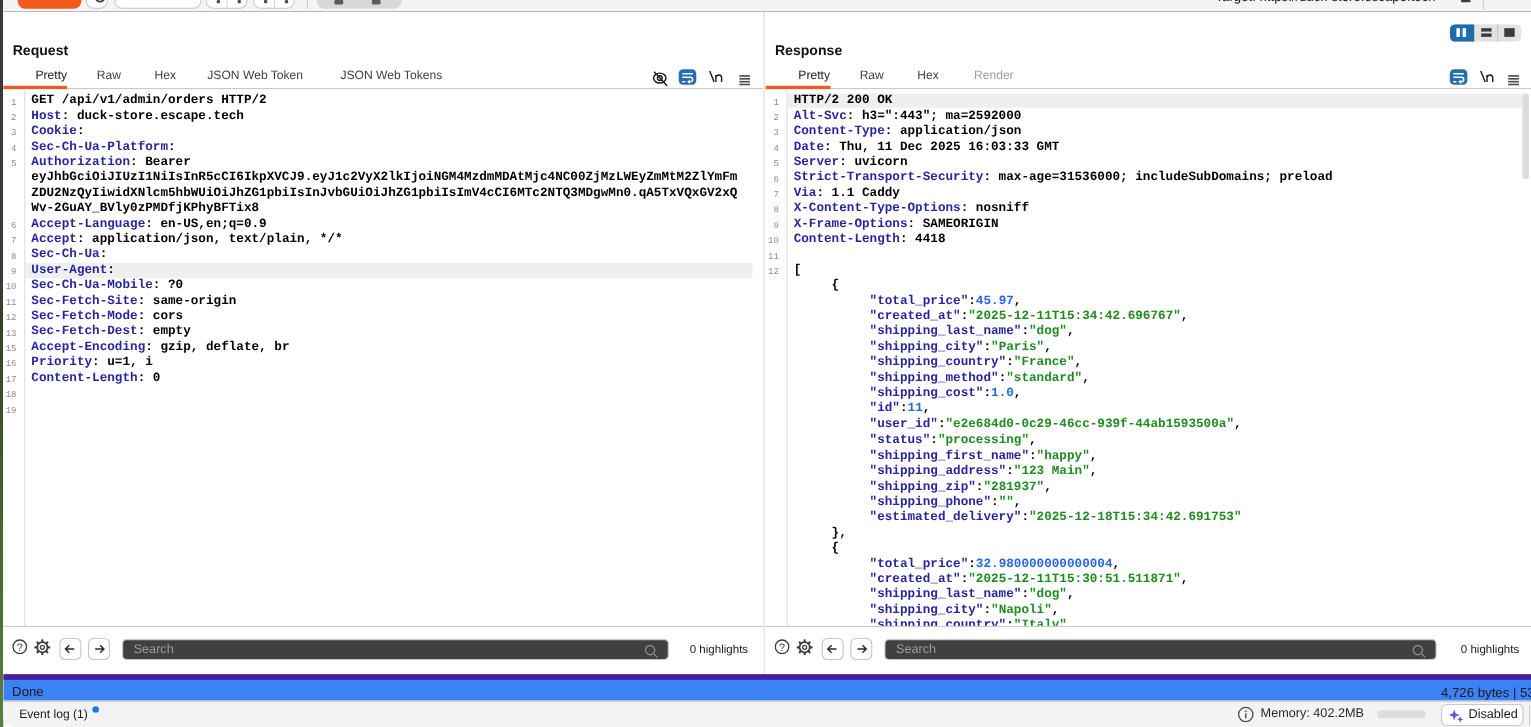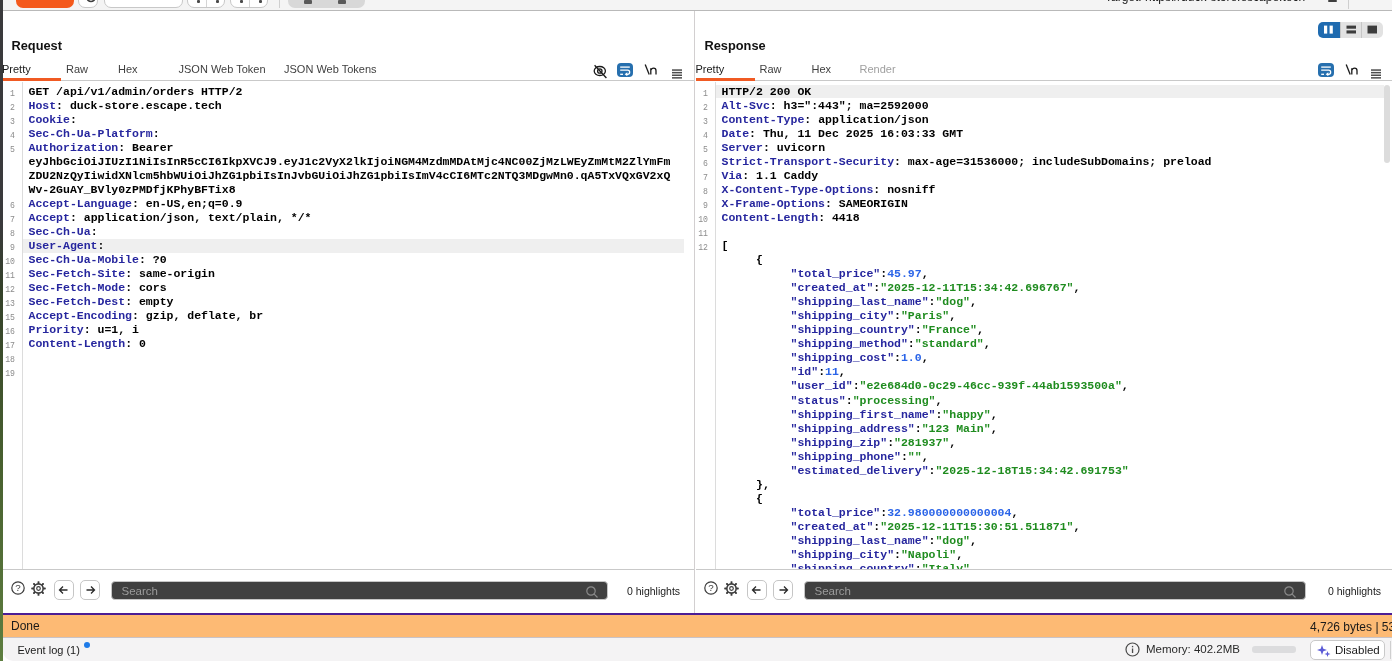--- a/index.html
+++ b/index.html
@@ -30,21 +30,21 @@
   .seg { width:21.67px; height:100%; background:#e2e2e2; position:relative; }
   .seg.blue { background:#1f6bb0; }
   .seg + .seg { border-left:1px solid #c6c6c6; }
   
   .panel { position:absolute; top:11px; height:601.5px; background:#fff; }
   .panel.left  { left:0; width:691.5px; }
   .panel.right { left:693px; width:696.5px; }
   .divider { position:absolute; left:691.7px; top:11px; width:1.3px; height:601.5px; background:#d2cfd0; }
   .ptitle { position:absolute; left:9px; top:26.5px; font-size:12.8px; font-weight:bold; color:#111; }
   .tabs { position:absolute; left:0; top:46px; right:0; height:24px; border-bottom:1px solid #c9c9c9; }
-  .tab { position:absolute; top:0; height:24px; line-height:24px; font-size:11px; color:#3f3f3f; text-align:left; }
+  .tab { position:absolute; top:0; height:24px; line-height:24px; font-size:11px; color:#3f3f3f; text-align:right; }
   .tab.sel { color:#1a1a1a; border-bottom:3.5px solid #f05a23; }
   .tab.dis { color:#9f9f9f; }
   
   .eicons { position:absolute; top:50px; height:18px; }
   
   .editor { position:absolute; left:0; top:70.5px; right:0; height:488px; overflow:hidden;
     font-family:"Liberation Mono", monospace; font-size:11.5px; font-weight:bold; }
   .gsep { position:absolute; left:19.5px; top:0; bottom:0; width:1px; background:#dcdcdc; }
   .rows { position:absolute; left:0; top:3px; right:0; }
   .row { position:relative; height:14.06px; line-height:14.06px; white-space:pre; }
@@ -57,22 +57,22 @@
   .n { color:#2a64e8; }
   .sbar { position:absolute; right:2px; top:3.5px; width:6px; height:78px; background:#dcdcdc; border-radius:3px; }
   
   .srow { position:absolute; left:0; top:558px; right:0; height:44px; background:#fff; border-top:1px solid #c9c9c9; }
   .sicon { position:absolute; top:10px; }
   .navbtn { position:absolute; top:10px; width:20px; height:20px; border:1px solid #c6c6c6; border-radius:5px; background:#fff; }
   .sinput { position:absolute; top:10.5px; height:19.5px; border:1px solid #c6c6c6; border-radius:4px; background:#404040; }
   .sinput .ph { position:absolute; left:10px; top:0; line-height:18px; font-size:11.5px; color:#9b9b9b; }
   .hlcount { position:absolute; top:9px; line-height:24px; font-size:10.5px; color:#1a1a1a; }
   
-  .donebar { position:absolute; left:0; top:612.5px; width:1389.5px; height:24px; background:#fdba74;
-    border-top:2px solid #4c1d95;text-align:center; }
+  .donebar { position:absolute; left:0; top:612.5px; width:1389.5px; height:24px; background:#3b82f6;
+    border-top:5px solid #4c1d95;text-align:center; }
   .donebar .done { position:absolute; left:8.5px; top:4px; font-size:12px; color:#1a1a1a; }
   .donebar .bytes { position:absolute; left:1307.5px; top:5px; font-size:12px; color:#1a1a1a; white-space:nowrap; }
   .statusbar { position:absolute; left:0; top:636.5px; width:1389.5px; height:24.5px; background:#f4f3f4;
     border-top:1px solid #c9c3c7; }
   .statusbar .evt { position:absolute; left:15px; top:6px; font-size:11px; color:#1a1a1a; }
   .statusbar .dot { position:absolute; left:81px; top:4.5px; width:6px; height:6px; border-radius:3px; background:#1e7be8; }
   .statusbar .all { position:absolute; left:103px; top:22px; font-size:11px; color:#1a1a1a; }
   .statusbar .mem { position:absolute; left:1143.5px; top:5.5px; font-size:11.5px; color:#2a2a2a; }
   .statusbar .pill { position:absolute; left:1249.5px; top:8.5px; width:44px; height:6.5px; border-radius:3px; background:#dcdcde; }
   .statusbar .ai { position:absolute; left:1307.5px; top:2px; width:75px; height:20px; background:#fff;
@@ -132,21 +132,21 @@
   </div>
 
   <div class="divider"></div>
 
   <div class="panel left">
     <div class="ptitle">Request</div>
     <div class="tabs">
       <div class="tab sel" style="left:-0.5px; width:59px;">Pretty</div>
       <div class="tab" style="left:63.5px; width:44px;">Raw</div>
       <div class="tab" style="left:115.5px; width:42px;">Hex</div>
-      <div class="tab" style="left:176px; width:112px;">JSON Web Token</div>
+      <div class="tab" style="left:161px; width:112px;">JSON Web Token</div>
       <div class="tab" style="left:281.5px; width:118px;">JSON Web Tokens</div>
     </div>
     <div class="eicons" id="reqicons">
         <div style="position:absolute;left:590px;top:3px"><svg width="15" height="15" viewBox="0 0 15 15">
             <ellipse cx="6.8" cy="7" rx="5.6" ry="4.5" fill="none" stroke="#1a1a1a" stroke-width="1.3"></ellipse>
             <circle cx="6.8" cy="7" r="2.2" fill="none" stroke="#1a1a1a" stroke-width="1.3"></circle>
             <line x1="1.6" y1="1.2" x2="13.4" y2="14" stroke="#1a1a1a" stroke-width="1.3"></line>
           </svg></div>
         <div style="position:absolute;left:614px;top:1.5px">
           <div style="position:absolute;top:0;width:16px;height:14px;background:#266fae;border-radius:4px;">

